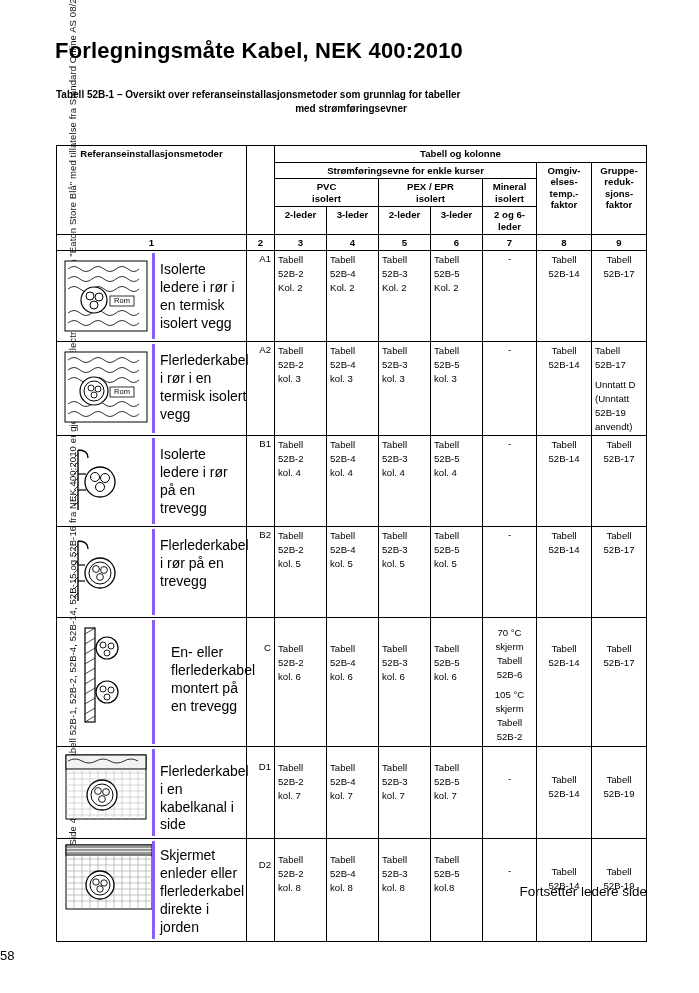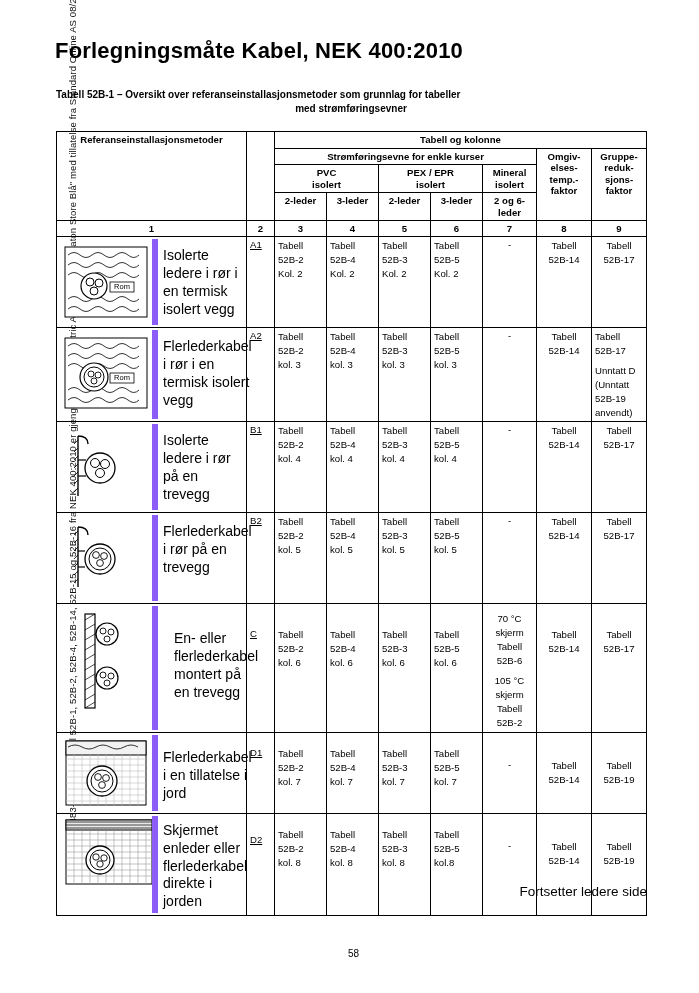--- a/index.html
+++ b/index.html
@@ -55,21 +55,21 @@
     font-weight: bold;
     line-height: 1.35;
   }
   .caption .cap-line1 { display: block; text-align: left; }
   .caption .cap-line2 { display: block; text-align: center; }
 
   
   .tbl-wrap {
     position: absolute;
     left: 56px;
-    top: 131px;
+    top: 145px;
     width: 590px;
   }
   table.main {
     border-collapse: collapse;
     width: 590px;
     table-layout: fixed;
   }
   table.main th, table.main td {
     border: 1px solid #000;
     font-size: 9.6px;
@@ -105,37 +105,36 @@
     height: 86px;
   }
   .method-inner {
     display: flex;
     align-items: stretch;
     height: 100%;
   }
   .fig {
     width: 92px;
     flex: 0 0 92px;
-    border-right: 6px solid #8b5cf6;
+    border-right: 3px solid #8b5cf6;
     position: relative;
     overflow: hidden;
   }
   .desc {
     flex: 1 1 auto;
     padding: 8px 4px 2px 5px;
     font-size: 14px;
     line-height: 1.28;
   }
   td.code {
-    text-align: left;
+    text-align: right;
     font-size: 9.8px;
     padding-top: 8px;
     padding-left: 4px;
     font-weight: normal;
-    text-decoration: underline;
   }
   td.cell {
     font-size: 9.5px;
     line-height: 1.45;
     padding-top: 8px;
     padding-left: 5px;
   }
   td.cellc {
     font-size: 9.5px;
     line-height: 1.45;
@@ -155,23 +154,21 @@
     position: absolute;
     right: 52px;
     top: 884px;
     font-size: 13.5px;
   }
   .pageno {
     position: absolute;
     left: 0;
     right: 0;
     top: 948px;
-    text-align: center;
-    font-size: 10px;
-    padding-left: 8px;
+    font-size: 13px;
   }
 
   
   .fig svg { display: block; }
 </style>
 </head>
 <body>
 
 <div class="page">
 
@@ -594,21 +591,21 @@
                     <line x1="78" y1="20" x2="78" y2="70"></line>
                   </g>
                   <path d="M8,12 q7,-4 14,0 q7,4 14,0 q7,-4 14,0 q7,4 14,0 q7,-4 14,0" stroke="#000" stroke-width="0.8" fill="none"></path>
                   <circle cx="42" cy="46" r="15" fill="#fff" stroke="#000" stroke-width="1.3"></circle>
                   <circle cx="42" cy="46" r="11" fill="#fff" stroke="#000" stroke-width="1"></circle>
                   <circle cx="38" cy="42" r="3.4" fill="#fff" stroke="#000" stroke-width="0.9"></circle>
                   <circle cx="46" cy="43" r="3.4" fill="#fff" stroke="#000" stroke-width="0.9"></circle>
                   <circle cx="42" cy="50" r="3.4" fill="#fff" stroke="#000" stroke-width="0.9"></circle>
                 </svg>
               </div>
-              <div class="desc" style="padding-top:14px;">Flerlederkabel i en tillatelse i jord</div>
+              <div class="desc" style="padding-top:14px;">Flerlederkabel i en kabelkanal i side</div>
             </div>
           </td>
           <td class="code" style="padding-top:14px;">D1</td>
           <td class="cell" style="padding-top:14px;">
             <span class="sub">Tabell</span>
             <span class="sub">52B-2</span>
             <span class="sub">kol. 7</span>
           </td>
           <td class="cell" style="padding-top:14px;">
             <span class="sub">Tabell</span>

